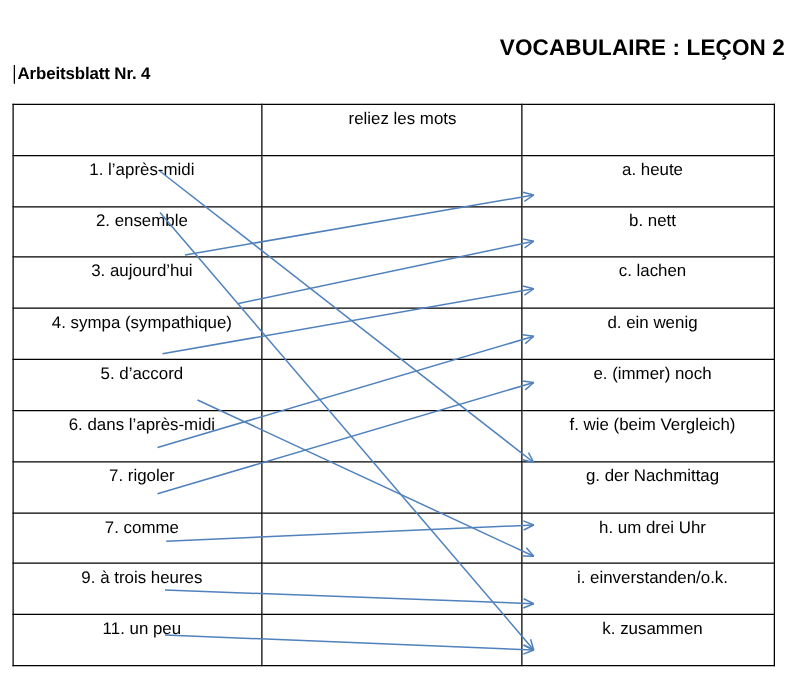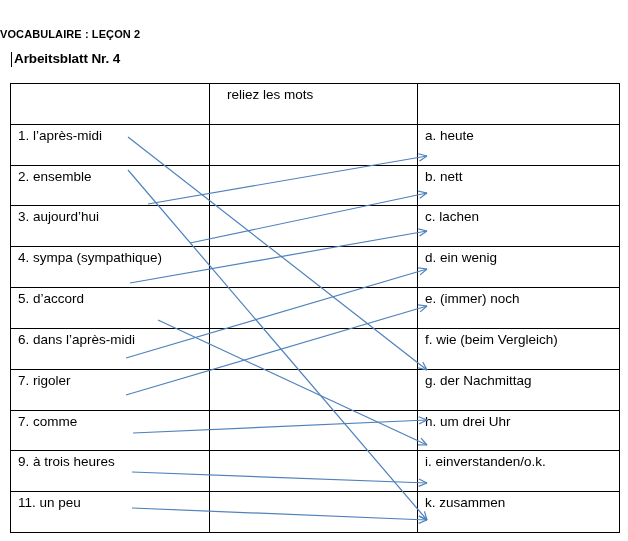--- a/index.html
+++ b/index.html
@@ -35,35 +35,36 @@
     width: 1px;
     height: 15px;
     background: #000;
   }
 
   #sheet-title {
     position: absolute;
     left: 0;
     top: 28px;
     width: 628px;
-    text-align: left;
-    font-size: 11px;
+    text-align: right;
+    font-size: 18px;
     font-weight: bold;
     letter-spacing: 0.1px;
   }
 
   
   #match-table {
     position: absolute;
     left: 10px;
     top: 83px;
     width: 609px;
     height: 450px;
     border-collapse: collapse;
     table-layout: fixed;
+    text-align: center;
   }
   #match-table td {
     border: 1px solid #000000;
     padding: 0;
     vertical-align: top;
     height: 37.7px;
     box-sizing: border-box;
   }
   .col-left   { width: 199px; }
   .col-mid    { width: 208px; }

